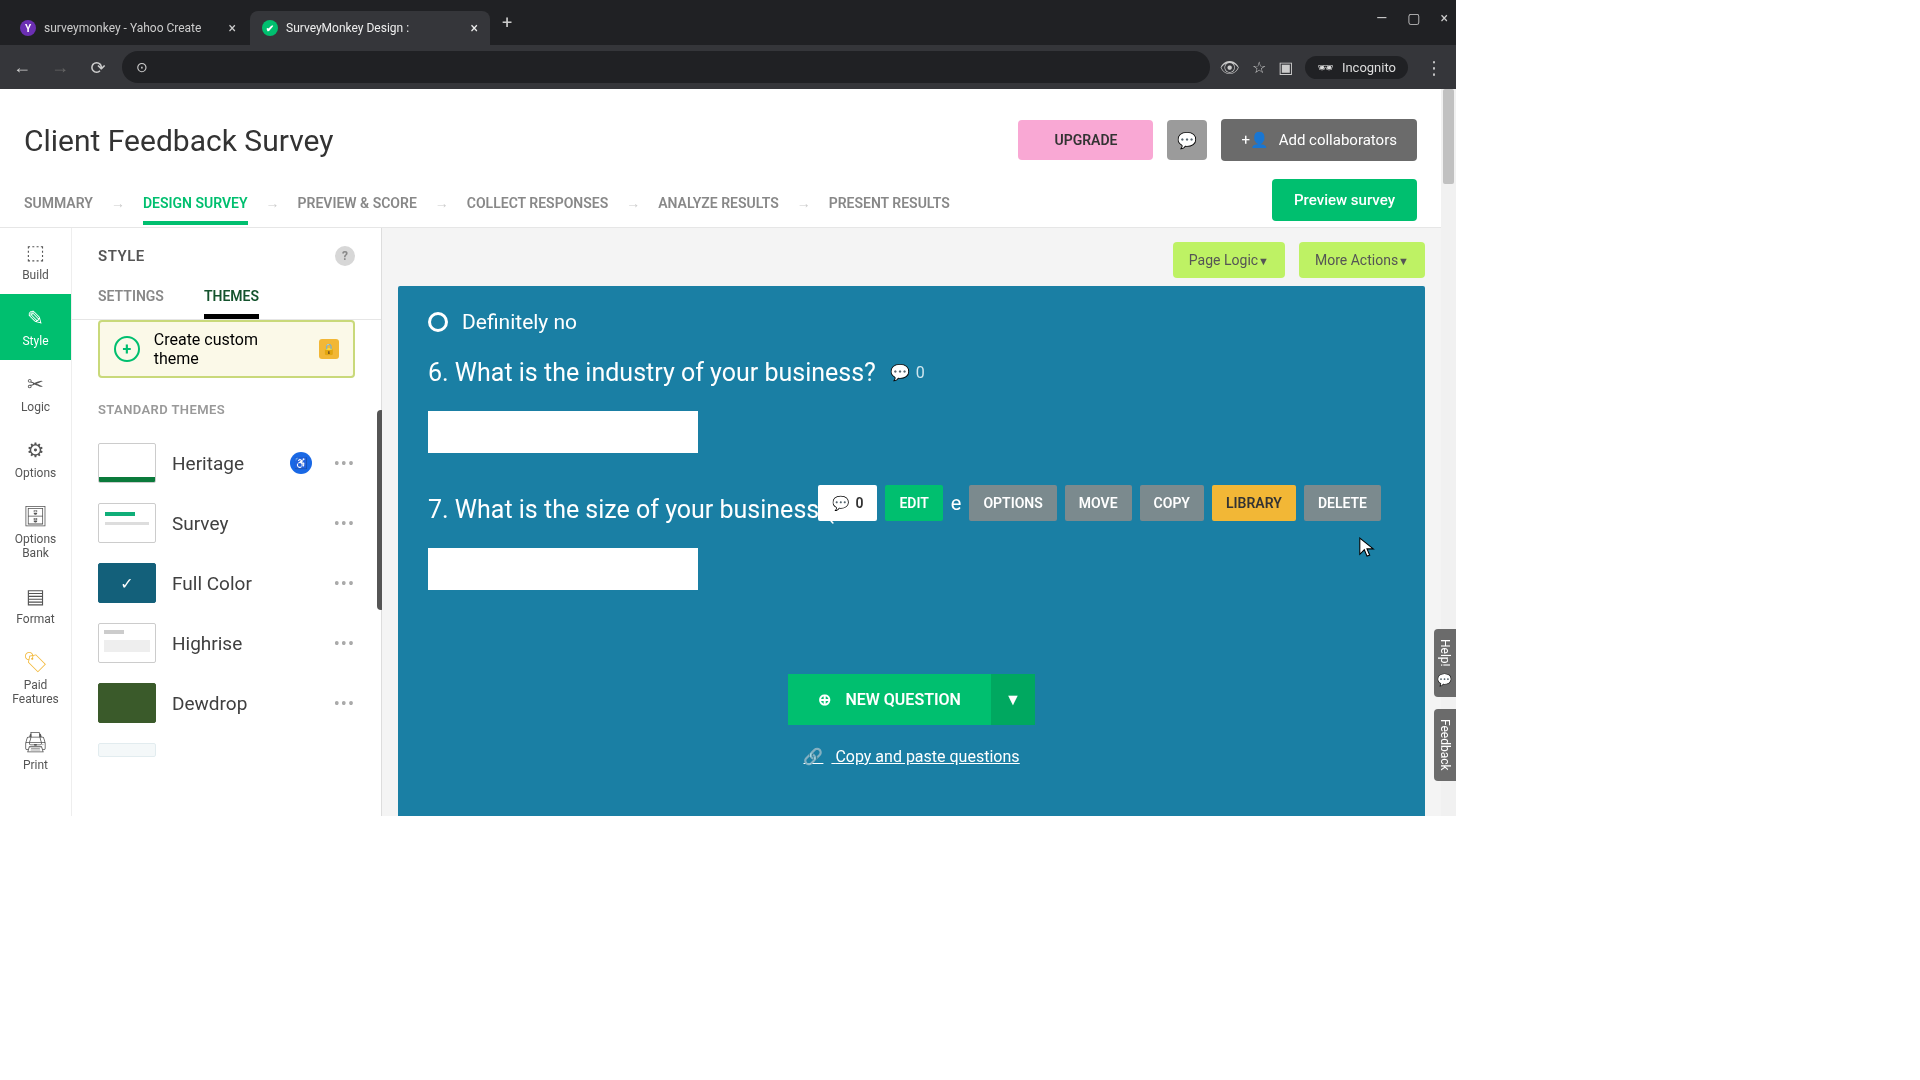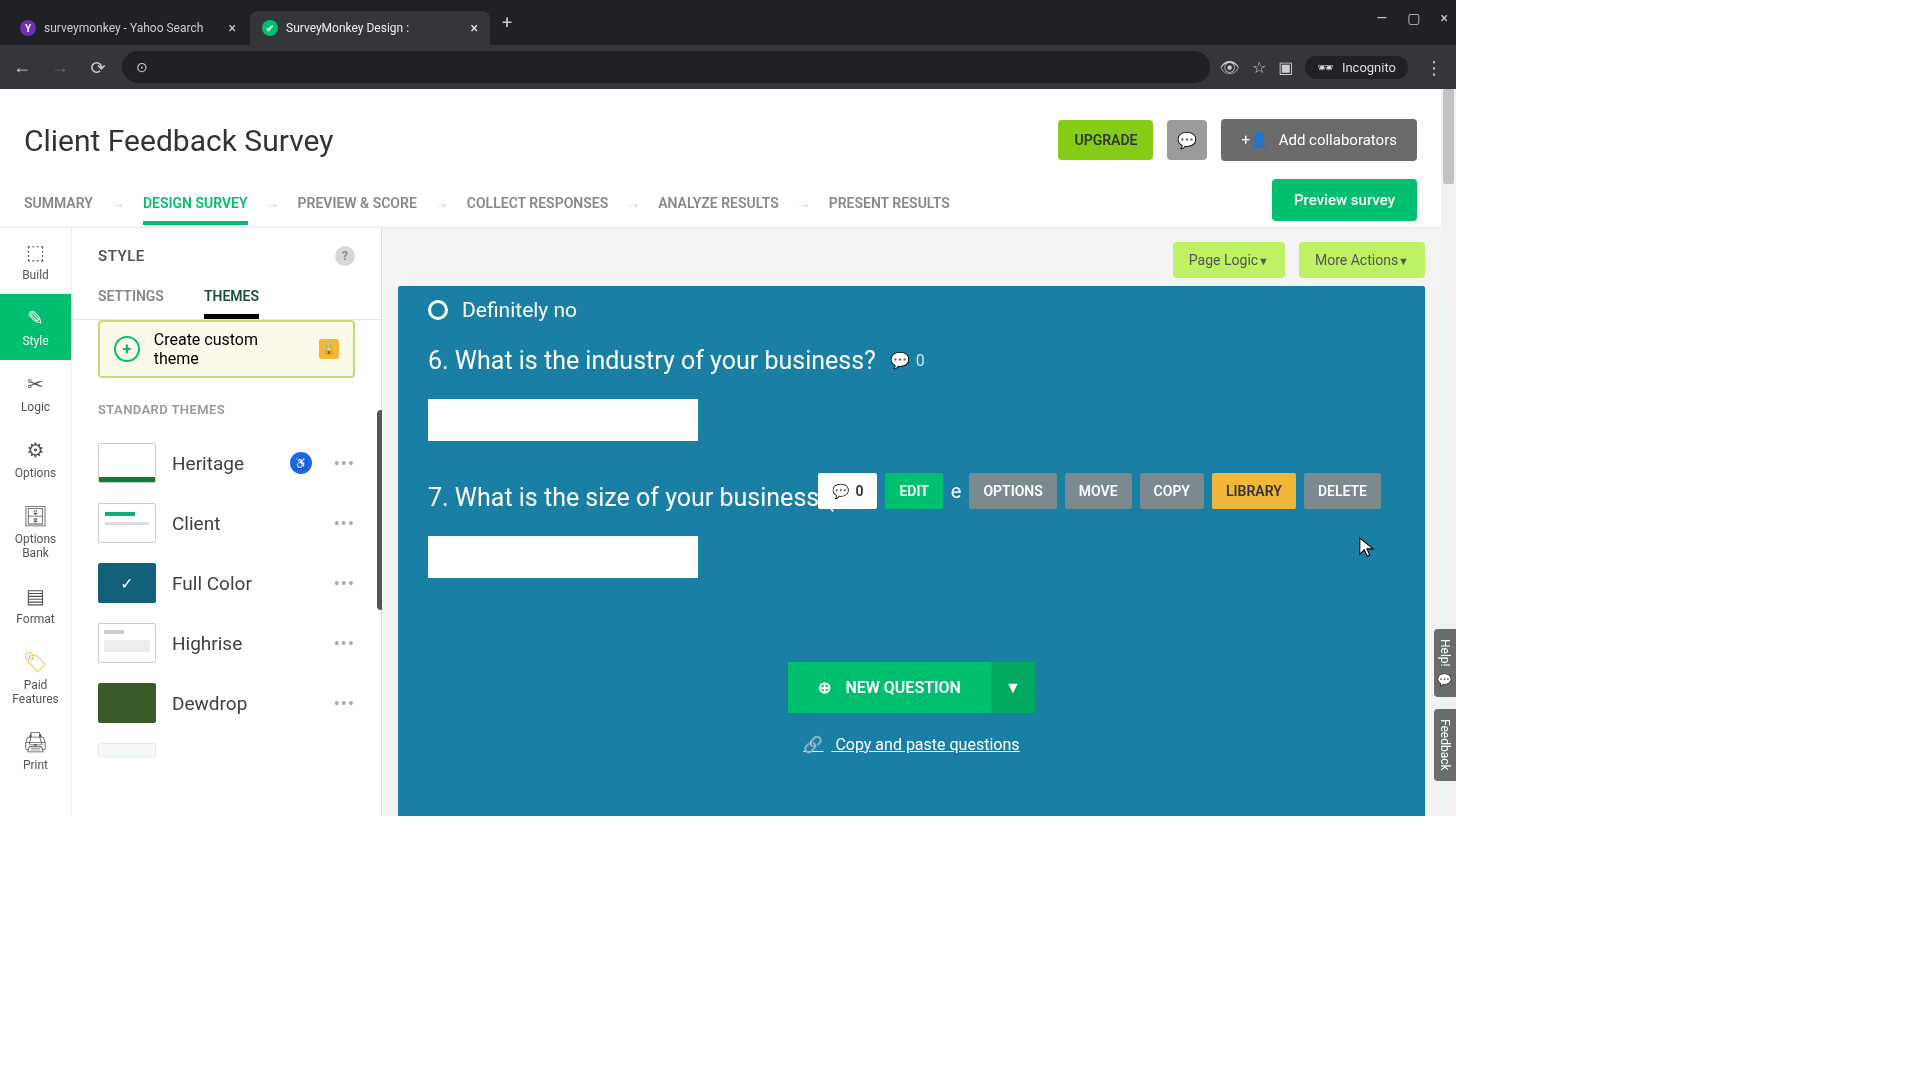--- a/index.html
+++ b/index.html
@@ -27,21 +27,21 @@
   .page { background: #fff; height: calc(816px - 45px - 44px); position: relative; overflow: hidden; }
   .content-wrap { position: absolute; left: 0; right: 15px; top: 0; bottom: 0; }
 
   .page-scrollbar { position: absolute; right: 0; top: 0; width: 15px; height: 100%; background: #f1f1f1; }
   .page-scrollbar-thumb { position: absolute; right: 2px; top: 0; width: 11px; height: 95px; background: #c1c1c1; border-radius: 2px; }
 
   
   .survey-header { padding: 30px 24px 18px 24px; display: flex; align-items: center; gap: 12px; }
   .survey-title { font-size: 30px; font-weight: 400; color: #333; flex: 1; }
   .hdr-actions { display: flex; align-items: center; gap: 14px; }
-  .btn-upgrade { background: #84cc16; color: #333; font-weight: 600; padding: 12px 16px; border-radius: 4px; font-size: 14px; cursor: pointer; }
+  .btn-upgrade { background: #f9a8d4; color: #333; font-weight: 600; padding: 12px 36px; border-radius: 4px; font-size: 14px; cursor: pointer; }
   .bubble-btn { width: 40px; height: 40px; background: #9b9b9b; border-radius: 4px; display: inline-flex; align-items: center; justify-content: center; color: #fff; cursor: pointer; }
   .btn-collab { background: #6b6b6b; color: #fff; padding: 12px 20px; border-radius: 4px; font-size: 15px; display: flex; align-items: center; gap: 10px; cursor: pointer; }
 
   
   .tabs-row { display: flex; align-items: center; padding: 0 24px; border-bottom: 1px solid #e6e6e6; position: relative; }
   .flow-tab { color: #888; font-size: 14px; font-weight: 600; padding: 14px 0; cursor: pointer; }
   .flow-tab.active { color: #00bf6f; border-bottom: 4px solid #00bf6f; padding-bottom: 10px; }
   .flow-arrow { color: #ccc; margin: 0 18px; font-size: 14px; }
   .preview-btn { margin-left: auto; background: #00bf6f; color: #fff; padding: 12px 22px; border-radius: 4px; font-size: 15px; font-weight: 500; cursor: pointer; margin-bottom: 6px; }
 
@@ -77,21 +77,21 @@
   .access-badge { width: 22px; height: 22px; background: #1968e5; color: #fff; border-radius: 50%; display: inline-flex; align-items: center; justify-content: center; font-size: 11px; margin-right: 6px; }
 
   .panel-vscroll { position: absolute; right: -4px; top: 90px; width: 8px; height: 200px; background: #555; border-radius: 4px; }
 
   
   .canvas-area { flex: 1; background: #f4f4f4; position: relative; padding: 14px 16px 0 16px; overflow: hidden; }
   .canvas-tools { display: flex; justify-content: flex-end; gap: 14px; margin-bottom: 8px; }
   .tool-pill { background: #bef264; color: #555; padding: 10px 16px; border-radius: 4px; font-size: 14px; display: flex; align-items: flex-end; cursor: pointer; }
   .tool-pill .caret { font-size: 11px; }
 
-  .survey-card { background: #1a7fa4; color: #fff; border-radius: 2px; min-height: 550px; padding-top: 0; }
+  .survey-card { background: #1a7fa4; color: #fff; border-radius: 2px; min-height: 550px; padding-top: 12px; }
   .q-block { padding: 18px 30px 26px 30px; }
   .radio-row { display: flex; align-items: center; gap: 14px; font-size: 21px; margin-bottom: 30px; margin-top: 0; }
   .radio-circle { width: 20px; height: 20px; border: 3px solid #fff; border-radius: 50%; flex-shrink: 0; }
 
   .q-title { font-size: 25px; font-weight: 400; display: flex; align-items: center; gap: 14px; }
   .q-comment-count { font-size: 16px; color: #d0e7ef; display: inline-flex; align-items: center; gap: 6px; }
   .text-input-box { width: 270px; height: 42px; background: #fff; margin-top: 24px; }
 
   .q-block.selected { background: #1a7fa4; position: relative; padding-top: 10px; padding-bottom: 36px; }
   .action-bar { position: absolute; right: 44px; top: 6px; display: flex; align-items: center; gap: 8px; }
@@ -115,21 +115,21 @@
 
   
   .cursor { position: absolute; width: 18px; height: 24px; pointer-events: none; z-index: 999; }
 </style>
 </head>
 <body>
 
 <div class="browser-top">
   <div class="tab">
     <span class="favicon" style="background:#6b2fb3">Y</span>
-    <span class="title">surveymonkey - Yahoo Search </span>
+    <span class="title">surveymonkey - Yahoo Create </span>
     <span class="close">×</span>
   </div>
   <div class="tab active">
     <span class="favicon" style="background:#00bf6f">✔</span>
     <span class="title">SurveyMonkey Design :</span>
     <span class="close">×</span>
   </div>
   <div class="newtab">+</div>
   <div class="win-controls">
     <span>—</span>
@@ -255,21 +255,21 @@
             <span class="theme-name">Heritage</span>
             <span class="access-badge">♿</span>
             <span class="dots">•••</span>
           </div>
 
           <div class="theme-row">
             <div class="theme-thumb">
                   <div style="position:absolute;top:8px;left:6px;width:30px;height:4px;background:#0fae78"></div>
                   <div style="position:absolute;top:18px;left:6px;width:44px;height:3px;background:#ddd"></div>
                 </div>
-            <span class="theme-name">Client</span>
+            <span class="theme-name">Survey</span>
             <span class="dots">•••</span>
           </div>
 
           <div class="theme-row">
             <div class="theme-thumb" style="background:#13607a;border-color:#13607a;color:#fff;display:flex;align-items:center;justify-content:center">✓</div>
             <span class="theme-name">Full Color</span>
             <span class="dots">•••</span>
           </div>
 
           <div class="theme-row">

